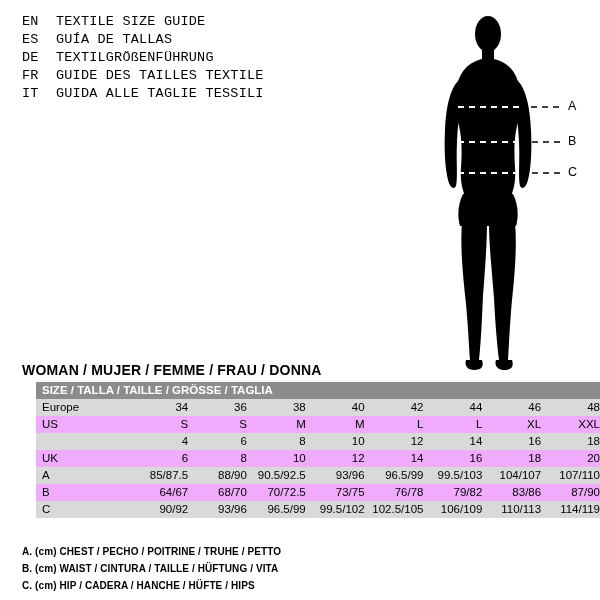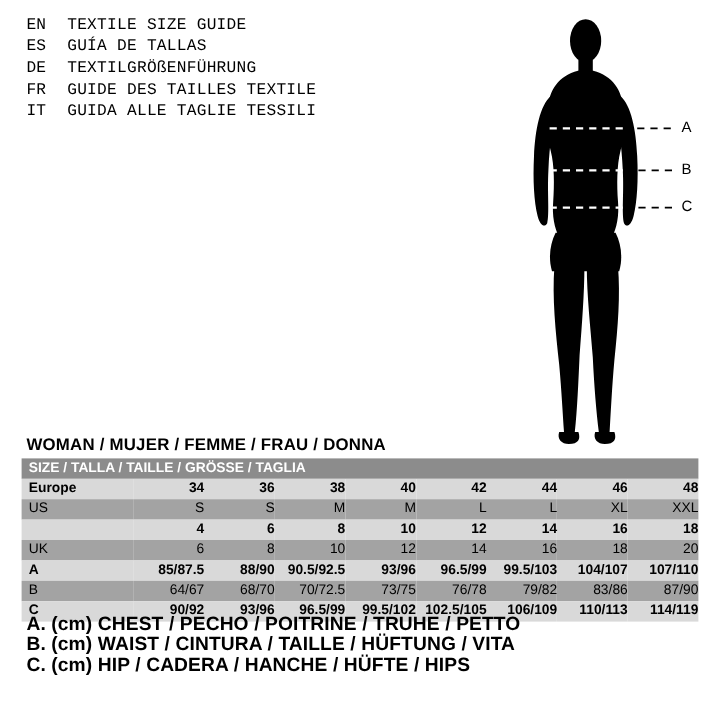--- a/index.html
+++ b/index.html
@@ -77,56 +77,56 @@
   .table-wrap {
     position: absolute;
     left: 18px;
     top: 382px;
     width: 564px;
   }
   table.size-table {
     width: 564px;
     border-collapse: collapse;
     font-size: 11.5px;
+    margin-left: 18px;
   }
   table.size-table td {
     height: 17px;
     padding: 0;
     line-height: 17px;
     vertical-align: middle;
   }
   .row-head td {
     background: #8c8c8c;
     color: #ffffff;
     font-weight: bold;
     font-size: 11.5px;
   }
   .row-shade td {
     background: #d9d9d9;
-    font-weight: bold;
   }
   .row-plain td {
-    background: #a3a3a3;
+    background: #f0abfc;
   }
   .c-label {
     width: 88px;
     padding-left: 6px !important;
     text-align: left;
   }
   .c-val {
     text-align: right;
     width: 59px;
   }
 
   
   .notes {
     position: absolute;
     left: 22px;
-    top: 512px;
-    font-size: 16px;
+    top: 543px;
+    font-size: 10px;
     font-weight: bold;
     letter-spacing: 0.1px;
   }
   .note-row {
     height: 17px;
     line-height: 17px;
     white-space: nowrap;
   }
 </style>
 </head>

